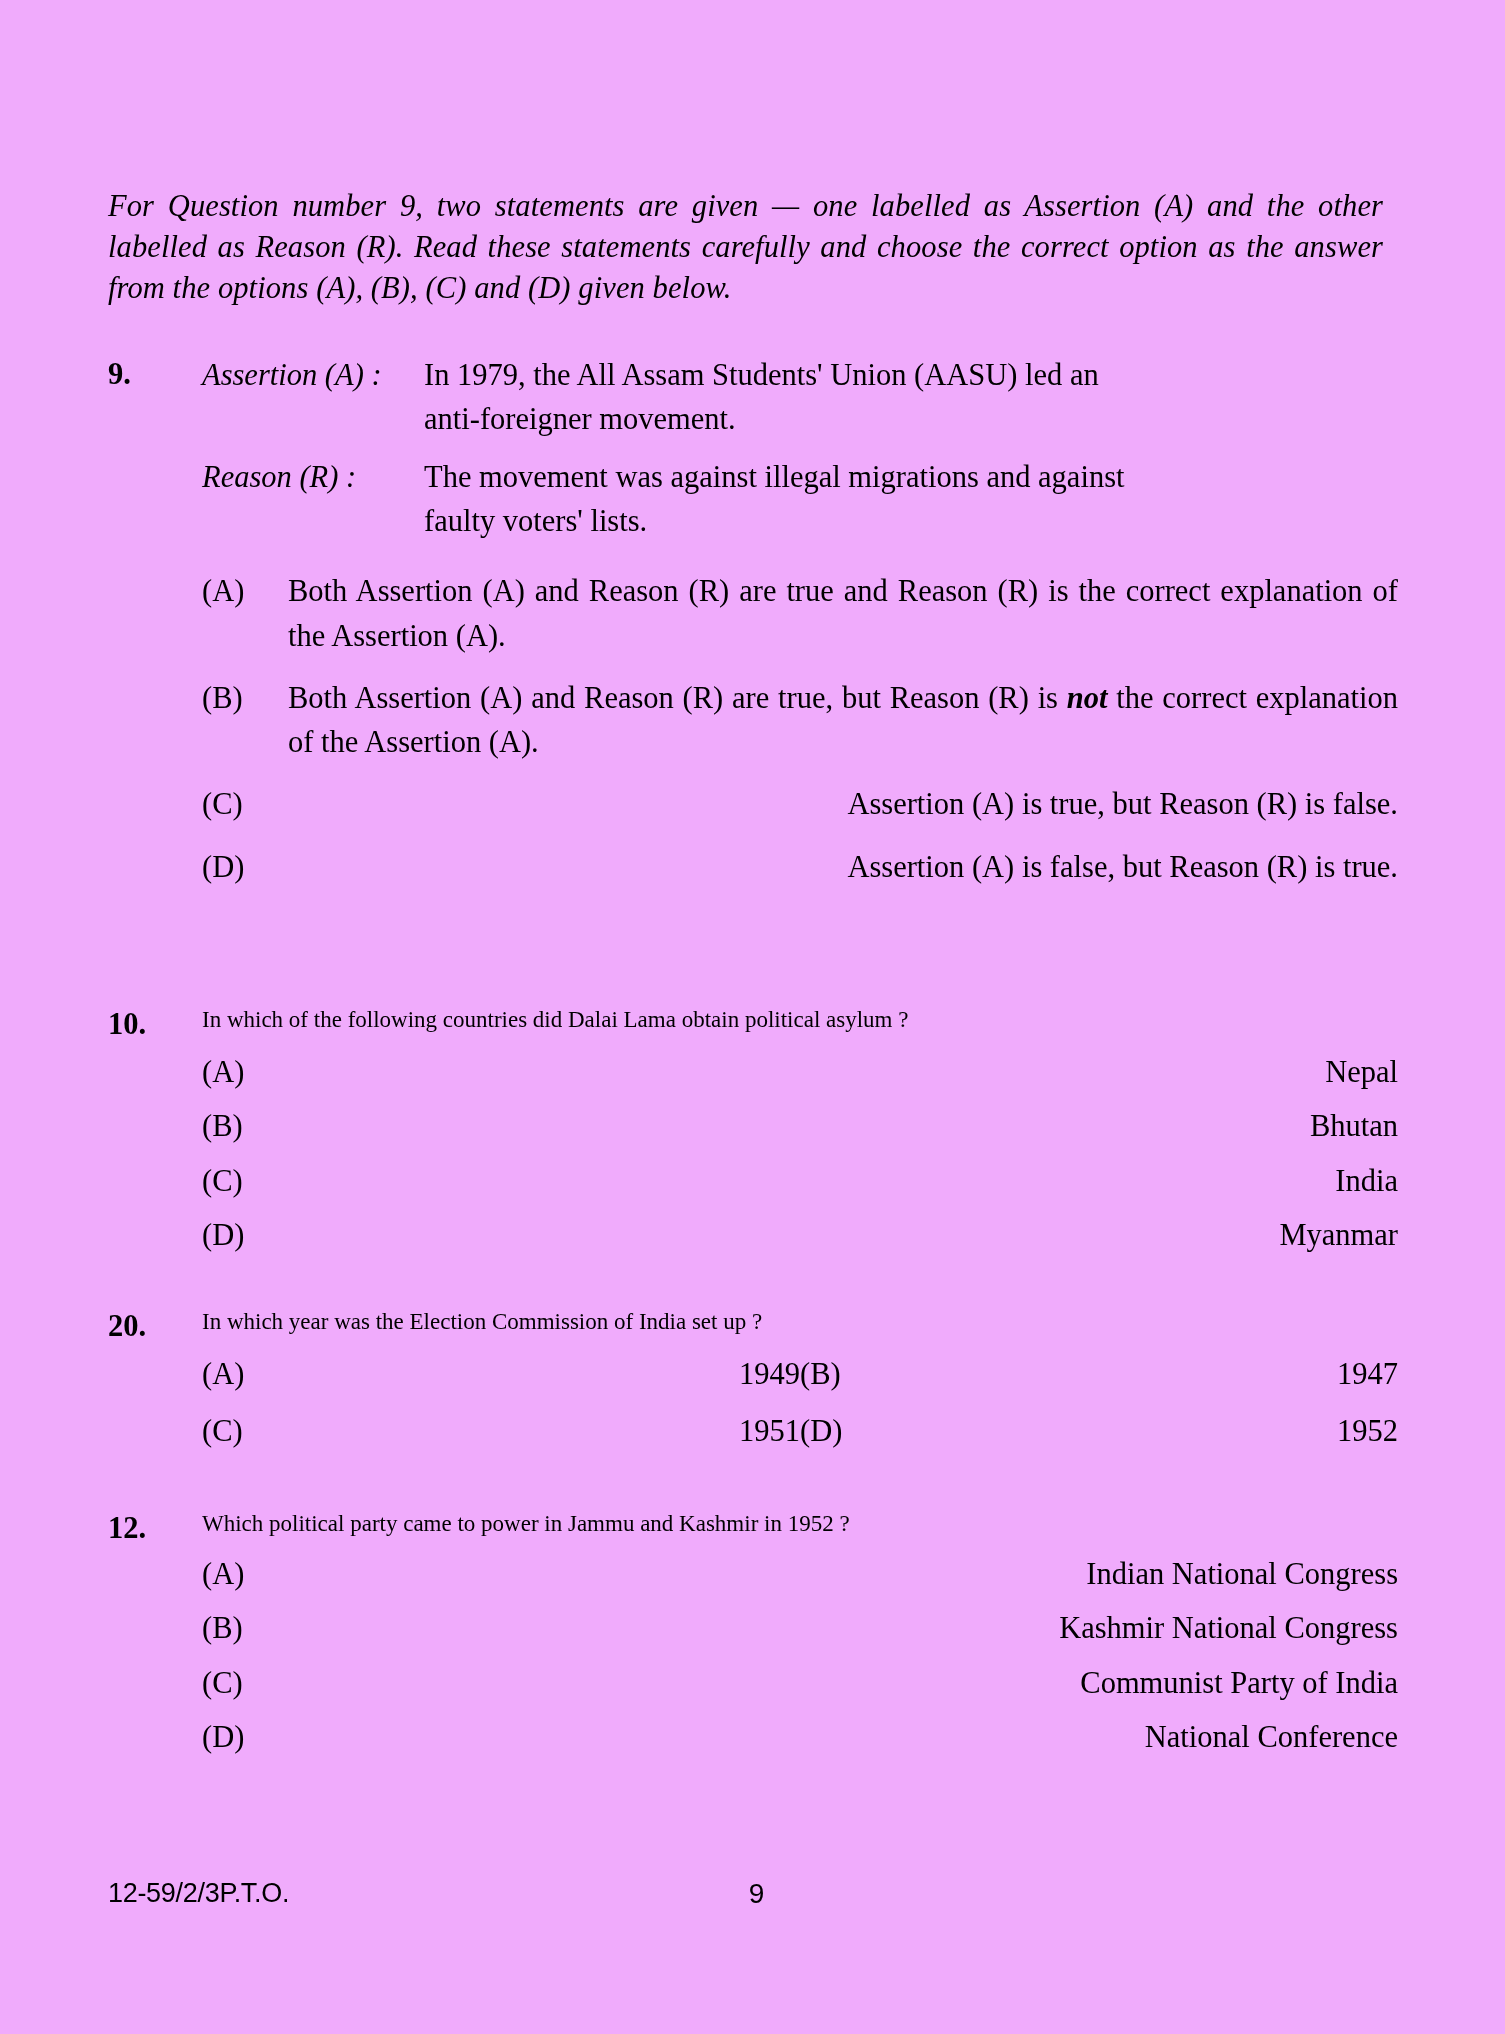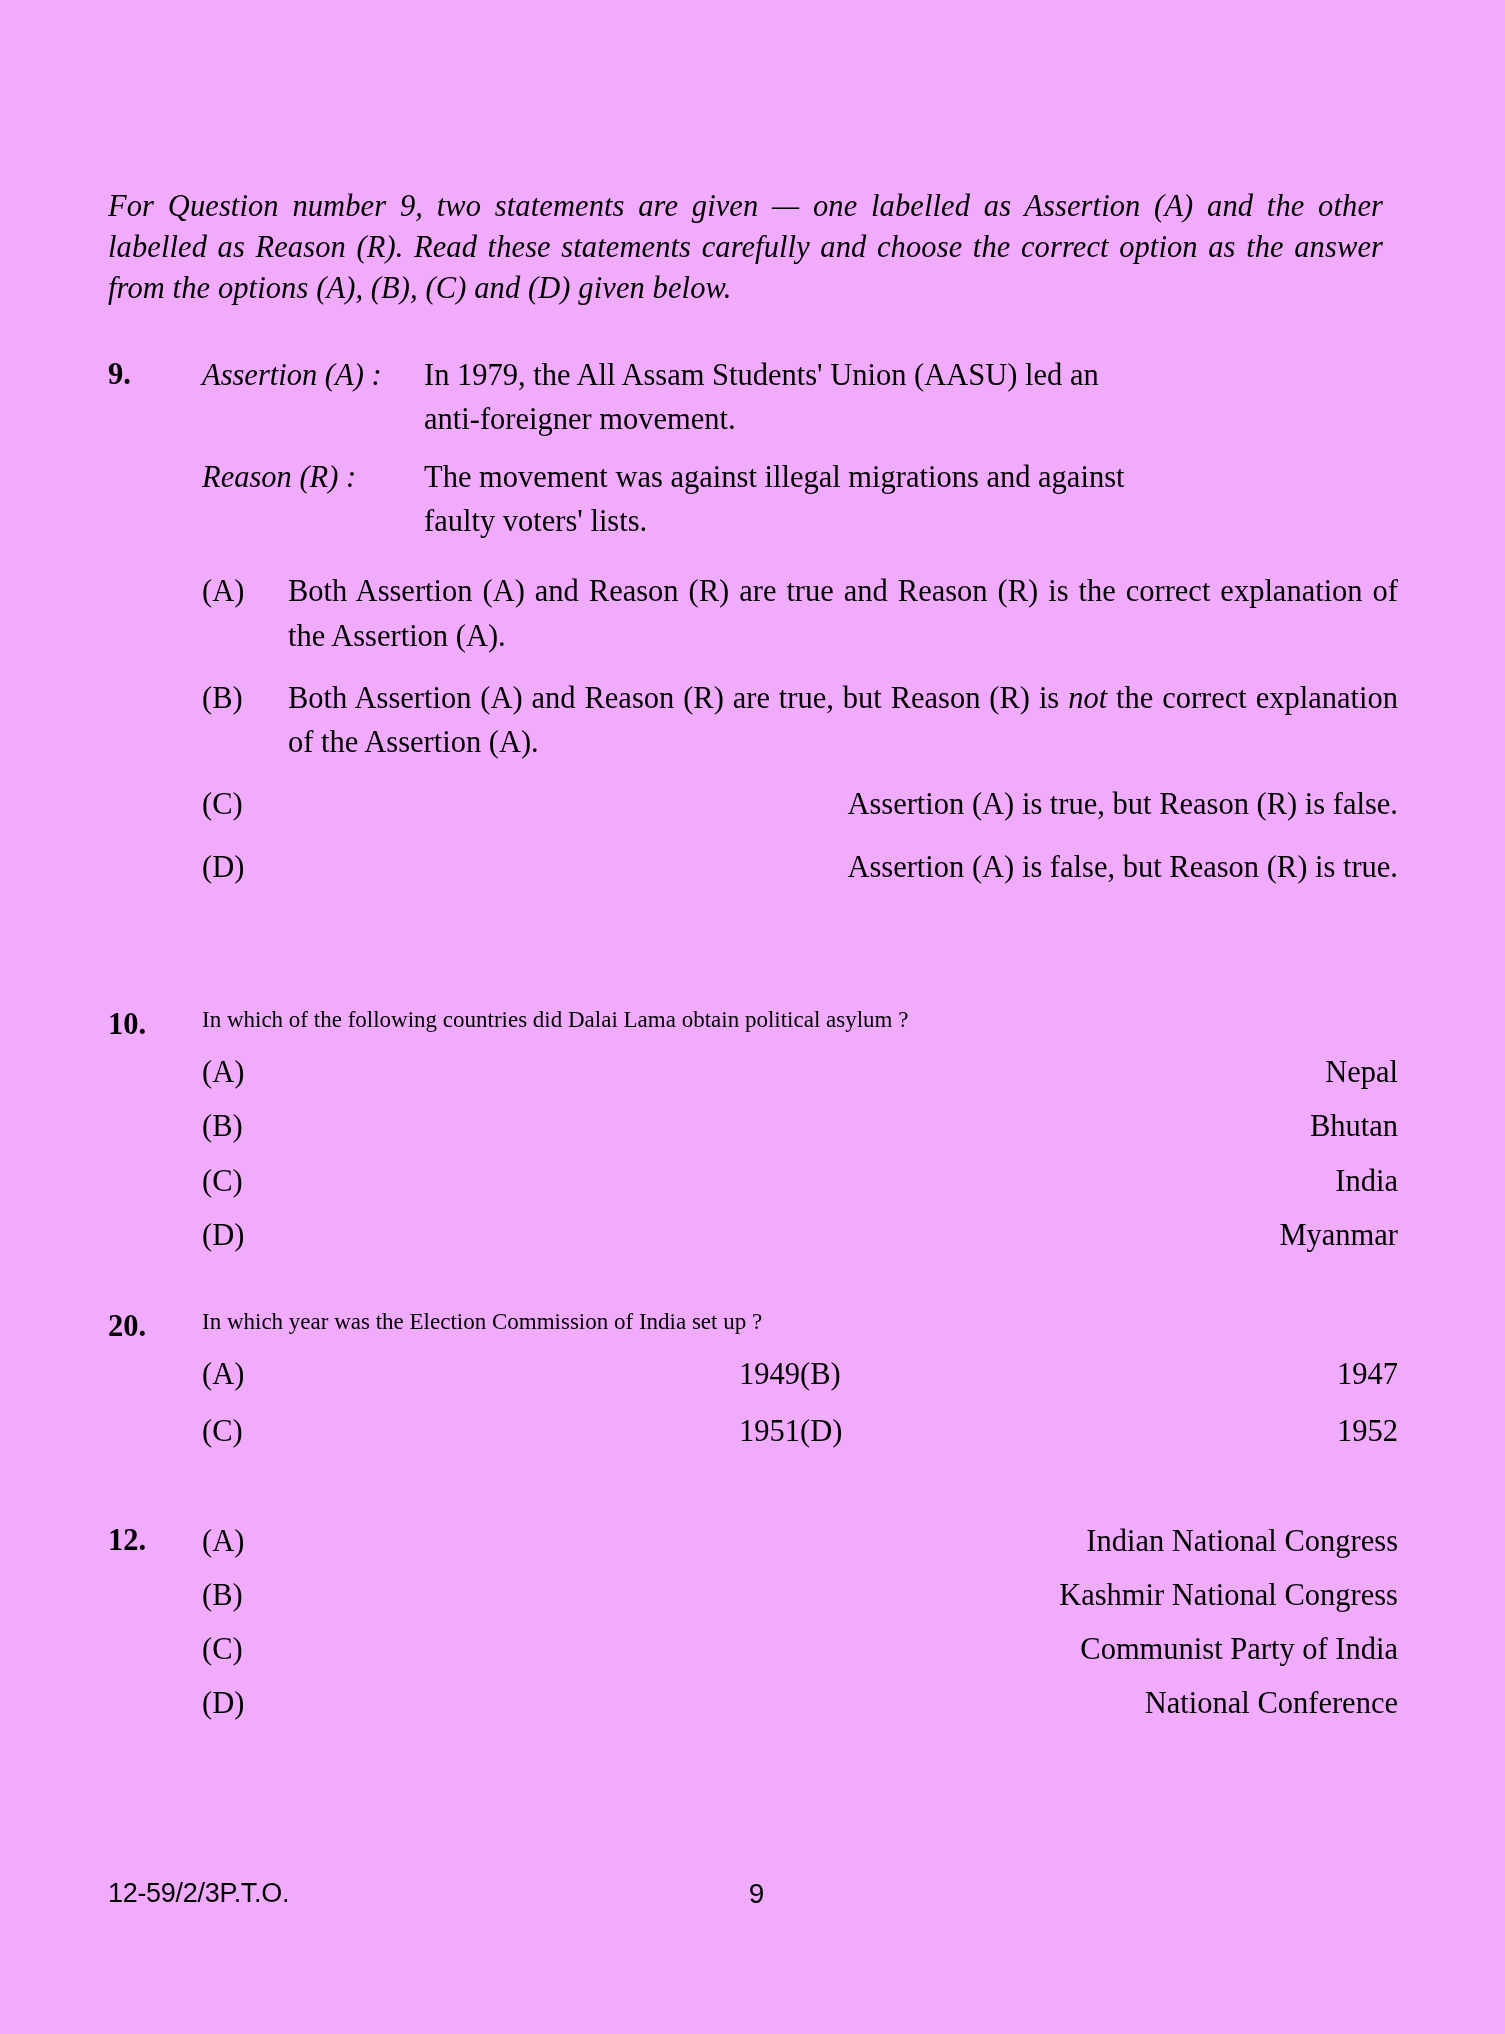--- a/index.html
+++ b/index.html
@@ -100,21 +100,21 @@
     white-space: nowrap;
   }
   .opt-text {
     flex: 1 1 auto;
     text-align: right;
   }
   .opt-text.justify {
     text-align: justify;
     text-justify: inter-word;
   }
-  .opt-text b i, .opt-text i b { font-weight: normal; font-style: italic; }
+  .opt-text b i, .opt-text i b { font-weight: bold; font-style: italic; }
 
   
   .opt.tight { margin-bottom: 10px; }
   .opt.tight .opt-letter { width: 86px; }
 
   
   .opt-grid {
     display: flex;
     flex-wrap: wrap;
     margin-top: 14px;
@@ -261,20 +261,21 @@
           </div>
         </div>
       </div>
     </div>
 
     <div class="gap-11-12"></div>
 
     <div class="qblock">
       <div class="qnum">12.</div>
       <div class="qbody">
+        <div class="qtext nojustify">Which political party came to power in Jammu and Kashmir in 1952 ?</div>
         <div class="options" style="margin-top:12px">
           <div class="opt tight">
             <div class="opt-letter">(A)</div>
             <div class="opt-text">Indian National Congress</div>
           </div>
           <div class="opt tight">
             <div class="opt-letter">(B)</div>
             <div class="opt-text">Kashmir National Congress</div>
           </div>
           <div class="opt tight">

